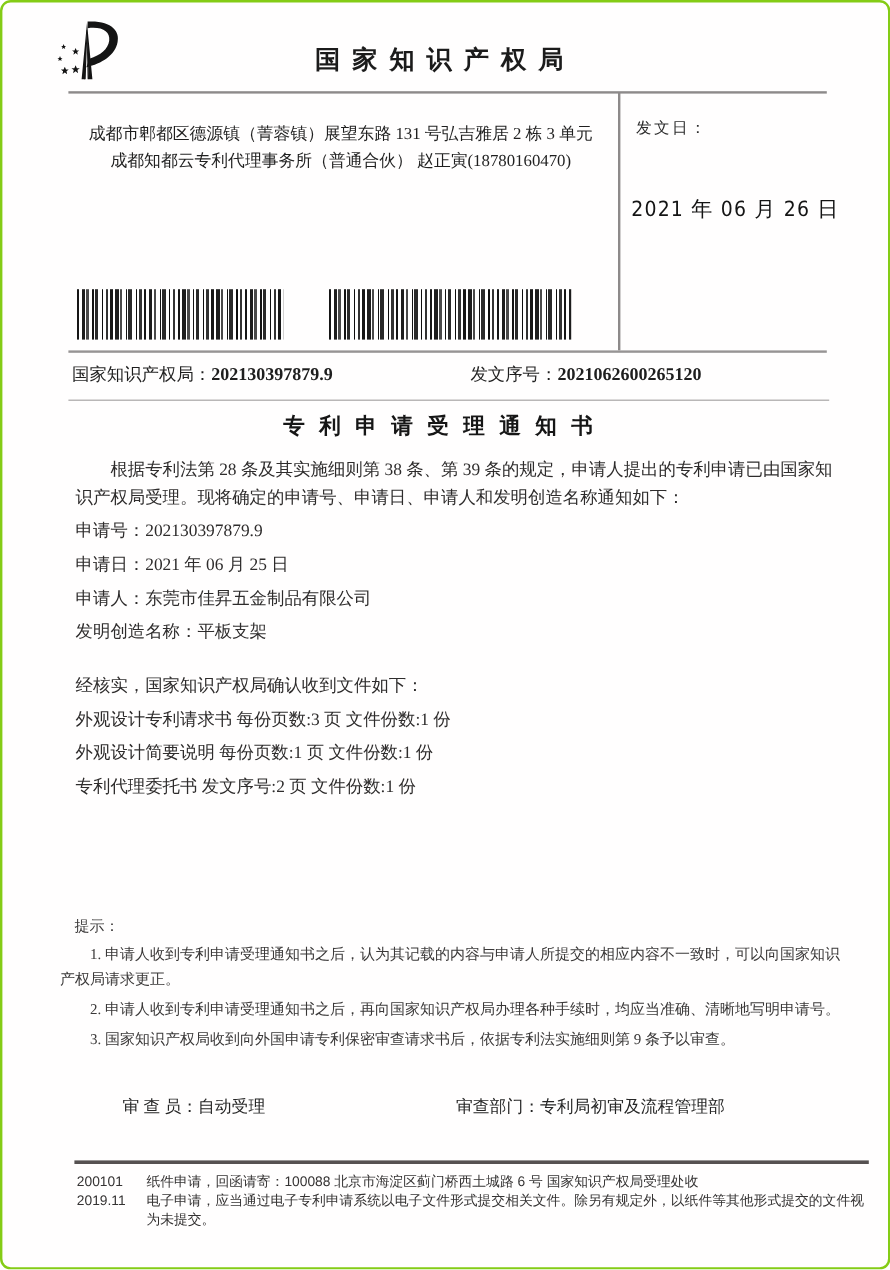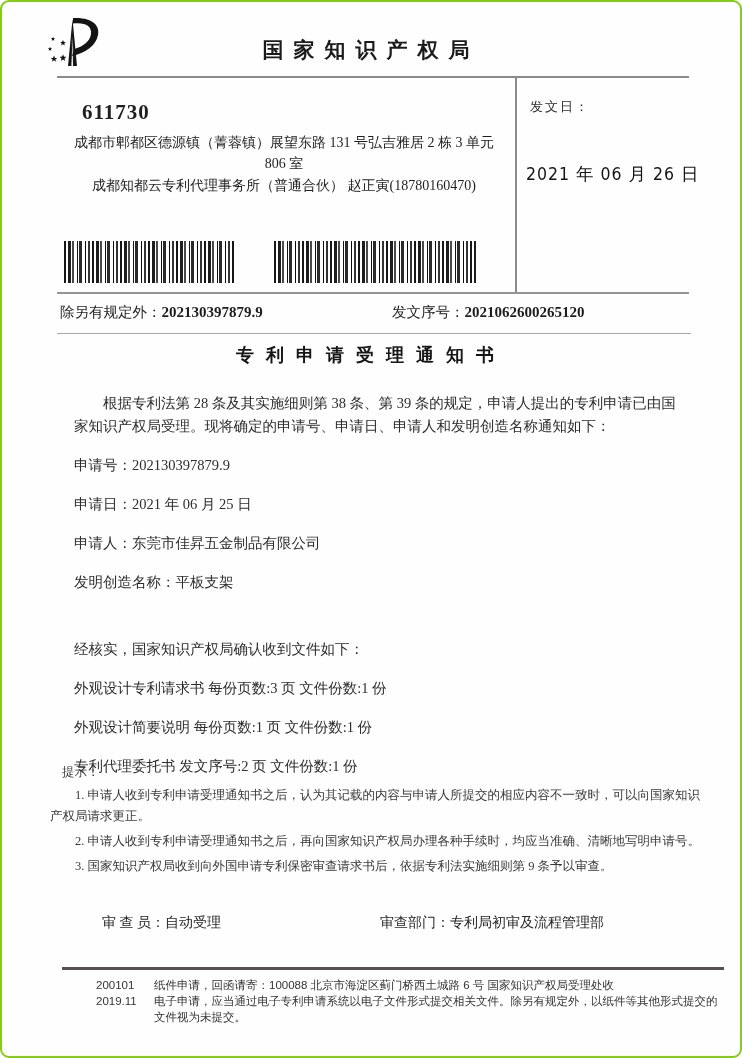--- a/index.html
+++ b/index.html
@@ -39,38 +39,38 @@
   
   .num-row{left:58px;top:301px;width:640px;font-size:14.5px;color:#1e1e1e;}
   .num-val{font-weight:bold;font-size:15px;}
   .serial-group{position:absolute;left:332px;top:0;}
   .hr-3{left:55px;top:331px;width:634px;border-top:1.5px solid #a9a6a6;}
   
   .notice-title{left:0;right:0;top:341px;text-align:center;font-size:18px;font-weight:bold;
     letter-spacing:12px;color:#161616;}
   
   .body{left:56px;top:374px;width:642px;font-size:14.5px;line-height:23px;color:#2e2c2c;}
-  .body p{margin:16px;}
+  .body p{margin:5px;}
   .indent{text-indent:2em;}
   .field-line,.doc-line{margin-left:36px;}
   .gap-sm{height:12px;}
   
   .tips{left:48px;top:760px;width:658px;font-size:12.5px;line-height:21px;color:#3a3838;}
   .tips-heading{margin:0 0 2px 12px;}
   .tips p.item{margin:0 0 4px 0;text-indent:2em;}
   
   .signoff{left:0;top:912px;width:742px;height:22px;font-size:14px;color:#262626;}
   .examiner{position:absolute;left:100px;}
   .department{position:absolute;left:378px;text-align:center;}
   
   .footer-rule{left:60px;top:965px;width:662px;border-top:3px solid #565151;}
   .footer{left:62px;top:975px;width:664px;font-family:"Liberation Sans","DejaVu Sans",sans-serif;
     font-size:11.5px;line-height:16px;color:#353333;}
   .f-row{display:flex;}
-  .f-code{width:58px;flex:0 0 58px;margin-left:32px;}
+  .f-code{width:58px;flex:0 0 58px;}
   .f-text{flex:1;}
   .logo svg{display:block;width:100%;height:100%;}
 </style>
 </head>
 <body>
 
 <div class="page">
 
   <div class="abs logo">
     <svg viewBox="0 0 62 54" xmlns="http://www.w3.org/2000/svg">
@@ -86,35 +86,33 @@
           <path transform="translate(17,42) scale(0.72)" d="M0,-5 L1.5,-1.6 L4.8,-1.6 L2.1,0.6 L2.9,4.1 L0,2 L-2.9,4.1 L-2.1,0.6 L-4.8,-1.6 L-1.5,-1.6 Z"></path>
         </g>
       </g>
     </svg>
   </div>
   <div class="abs org-title">国家知识产权局</div>
   <div class="abs hr hr-header"></div>
   <div class="abs v-divider"></div>
 
   <div class="abs recipient">
-    <span class="postal">611730</span>
     <span class="addr1">成都市郫都区德源镇（菁蓉镇）展望东路 131 号弘吉雅居 2 栋 3 单元</span>
-    <span class="addr2">806 室</span>
     <span class="agency">成都知都云专利代理事务所（普通合伙）  赵正寅(18780160470)</span>
   </div>
 
   <div class="abs date-label">发文日：</div>
   <div class="abs date-value">2021 年 06 月 26 日</div>
 
   <div class="abs barcode barcode-1"></div>
   <div class="abs barcode barcode-2"></div>
   <div class="abs hr hr-2"></div>
 
   <div class="abs num-row">
-    <span>除另有规定外：</span><span class="num-val">202130397879.9</span>
+    <span>国家知识产权局：</span><span class="num-val">202130397879.9</span>
     <span class="serial-group">
       <span>发文序号：</span><span class="num-val">2021062600265120</span>
     </span>
   </div>
   <div class="abs hr hr-3"></div>
 
   <div class="abs notice-title">专利申请受理通知书</div>
 
   <div class="abs body">
     <p class="indent">根据专利法第 28 条及其实施细则第 38 条、第 39 条的规定，申请人提出的专利申请已由国家知识产权局受理。现将确定的申请号、申请日、申请人和发明创造名称通知如下：</p>

